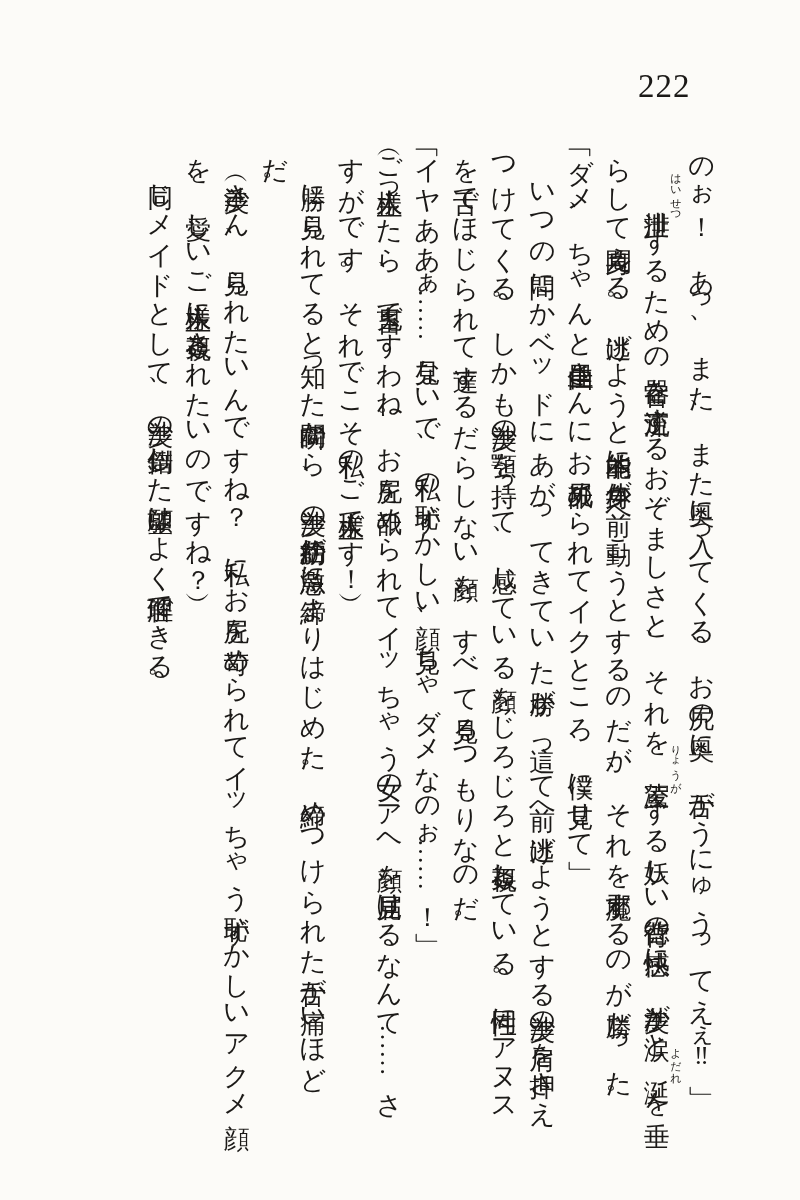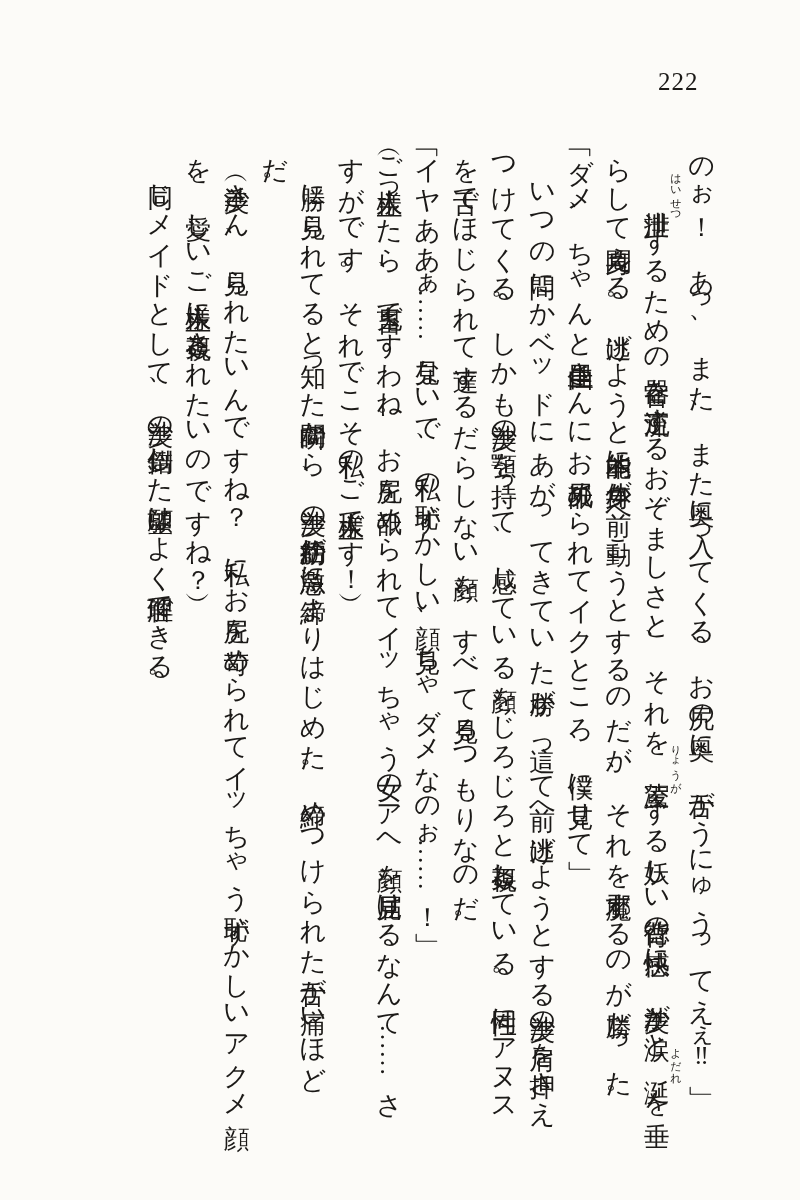--- a/index.html
+++ b/index.html
@@ -17,22 +17,22 @@
     position: absolute;
     left: 0;
     top: 0;
     width: 800px;
     height: 1200px;
     background: var(--paper, #fcfbf8);
   }
   .page-number {
     position: absolute;
     top: 68px;
-    left: 658px;
-    font-size: 25px;
+    left: 638px;
+    font-size: 33px;
     letter-spacing: 1px;
     color: var(--ink, #1b1917);
   }
   .text-block {
     position: absolute;
     top: 140px;
     right: 80px;
     height: 990px;
     width: 660px;
     writing-mode: vertical-rl;

